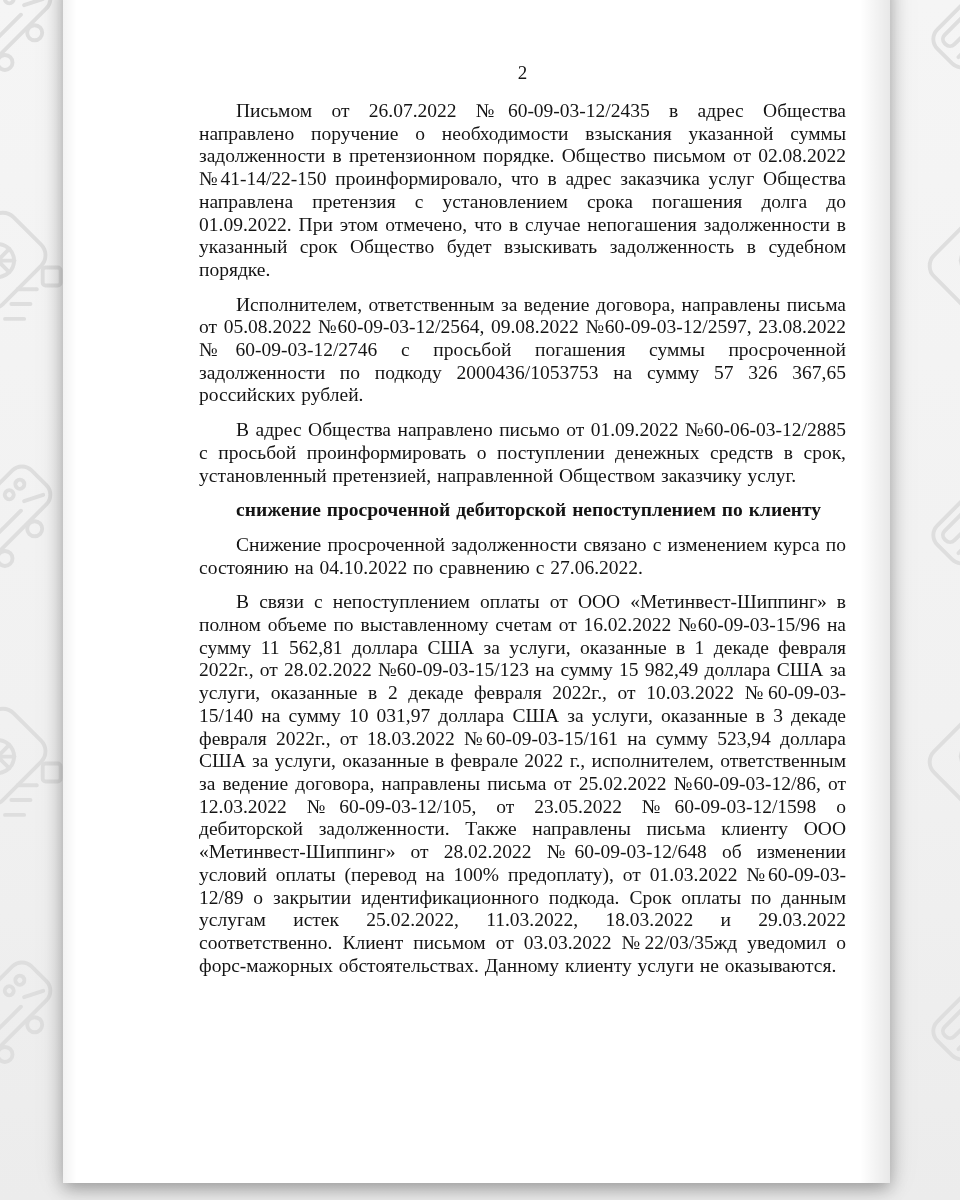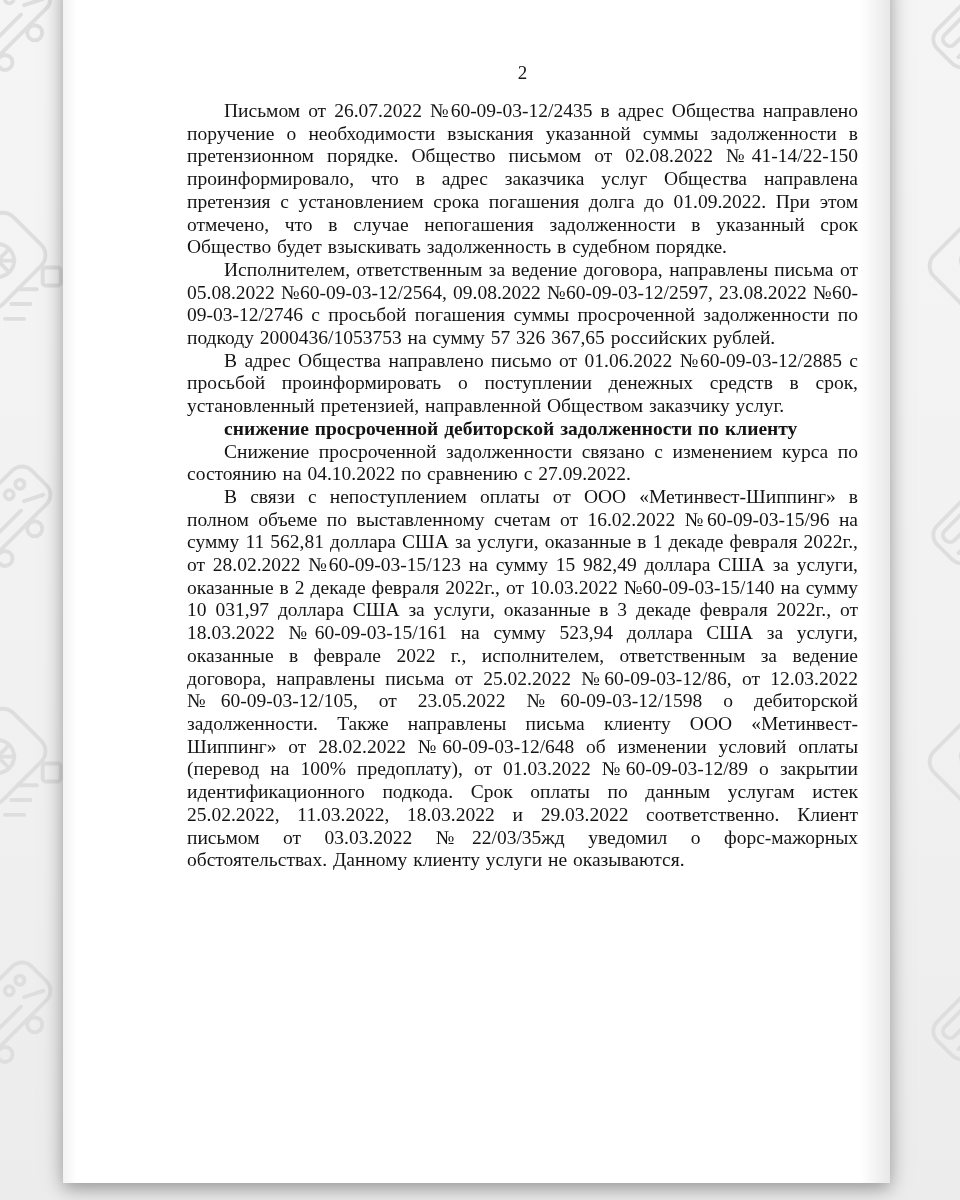--- a/index.html
+++ b/index.html
@@ -59,21 +59,21 @@
     pointer-events: none;
   }
   .page-number {
     text-align: center;
     font-size: 19px;
     line-height: 22px;
     color: #161616;
     margin: 0 0 16px 0;
   }
   .para {
-    margin: 0;
+    margin: 12px;
     font-size: 19.5px;
     line-height: 22.7px;
     color: #141414;
     text-align: justify;
     text-indent: 37px;
     word-spacing: 1px;
   }
   .para.bold { font-weight: bold; }
   .para.italic { font-style: italic; }
 </style>
@@ -400,25 +400,25 @@
         </svg></div>
     </div>
 
   <div class="page">
     <div class="page-number">2</div>
 
     <p class="para">Письмом от 26.07.2022 №60-09-03-12/2435 в адрес Общества направлено поручение о необходимости взыскания указанной суммы задолженности в претензионном порядке. Общество письмом от 02.08.2022 №41-14/22-150 проинформировало, что в адрес заказчика услуг Общества направлена претензия с установлением срока погашения долга до 01.09.2022. При этом отмечено, что в случае непогашения задолженности в указанный срок Общество будет взыскивать задолженность в судебном порядке.</p>
 
     <p class="para">Исполнителем, ответственным за ведение договора, направлены письма от 05.08.2022 №60-09-03-12/2564, 09.08.2022 №60-09-03-12/2597, 23.08.2022 №60-09-03-12/2746 с просьбой погашения суммы просроченной задолженности по подкоду 2000436/1053753 на сумму 57 326 367,65 российских рублей.</p>
 
-    <p class="para">В адрес Общества направлено письмо от 01.06.2022 №60-09-03-12/2885 с просьбой проинформировать о поступлении денежных средств в срок, установленный претензией, направленной Обществом заказчику услуг.</p>
-
-
-
-    <p class="para bold">снижение просроченной дебиторской задолженности по клиенту</p>
-
-
-    <p class="para">Снижение просроченной задолженности связано с изменением курса по состоянию на 04.10.2022 по сравнению с 27.09.2022.</p>
+    <p class="para">В адрес Общества направлено письмо от 01.09.2022 №60-06-03-12/2885 с просьбой проинформировать о поступлении денежных средств в срок, установленный претензией, направленной Обществом заказчику услуг.</p>
+
+
+
+    <p class="para bold">снижение просроченной дебиторской непоступлением по клиенту</p>
+
+
+    <p class="para">Снижение просроченной задолженности связано с изменением курса по состоянию на 04.10.2022 по сравнению с 27.06.2022.</p>
 
     <p class="para">В связи с непоступлением оплаты от ООО «Метинвест-Шиппинг» в полном объеме по выставленному счетам от 16.02.2022 №60-09-03-15/96 на сумму 11 562,81 доллара США за услуги, оказанные в 1 декаде февраля 2022г., от 28.02.2022 №60-09-03-15/123 на сумму 15 982,49 доллара США за услуги, оказанные в 2 декаде февраля 2022г., от 10.03.2022 №60-09-03-15/140 на сумму 10 031,97 доллара США за услуги, оказанные в 3 декаде февраля 2022г., от 18.03.2022 №60-09-03-15/161 на сумму 523,94 доллара США за услуги, оказанные в феврале 2022 г., исполнителем, ответственным за ведение договора, направлены письма от 25.02.2022 №60-09-03-12/86, от 12.03.2022 №60-09-03-12/105, от 23.05.2022 №60-09-03-12/1598 о дебиторской задолженности. Также направлены письма клиенту ООО «Метинвест-Шиппинг» от 28.02.2022 №60-09-03-12/648 об изменении условий оплаты (перевод на 100% предоплату), от 01.03.2022 №60-09-03-12/89 о закрытии идентификационного подкода. Срок оплаты по данным услугам истек 25.02.2022, 11.03.2022, 18.03.2022 и 29.03.2022 соответственно. Клиент письмом от 03.03.2022 №22/03/35жд уведомил о форс-мажорных обстоятельствах. Данному клиенту услуги не оказываются.</p>
   </div>
 
 </div>
 
 </body></html>

